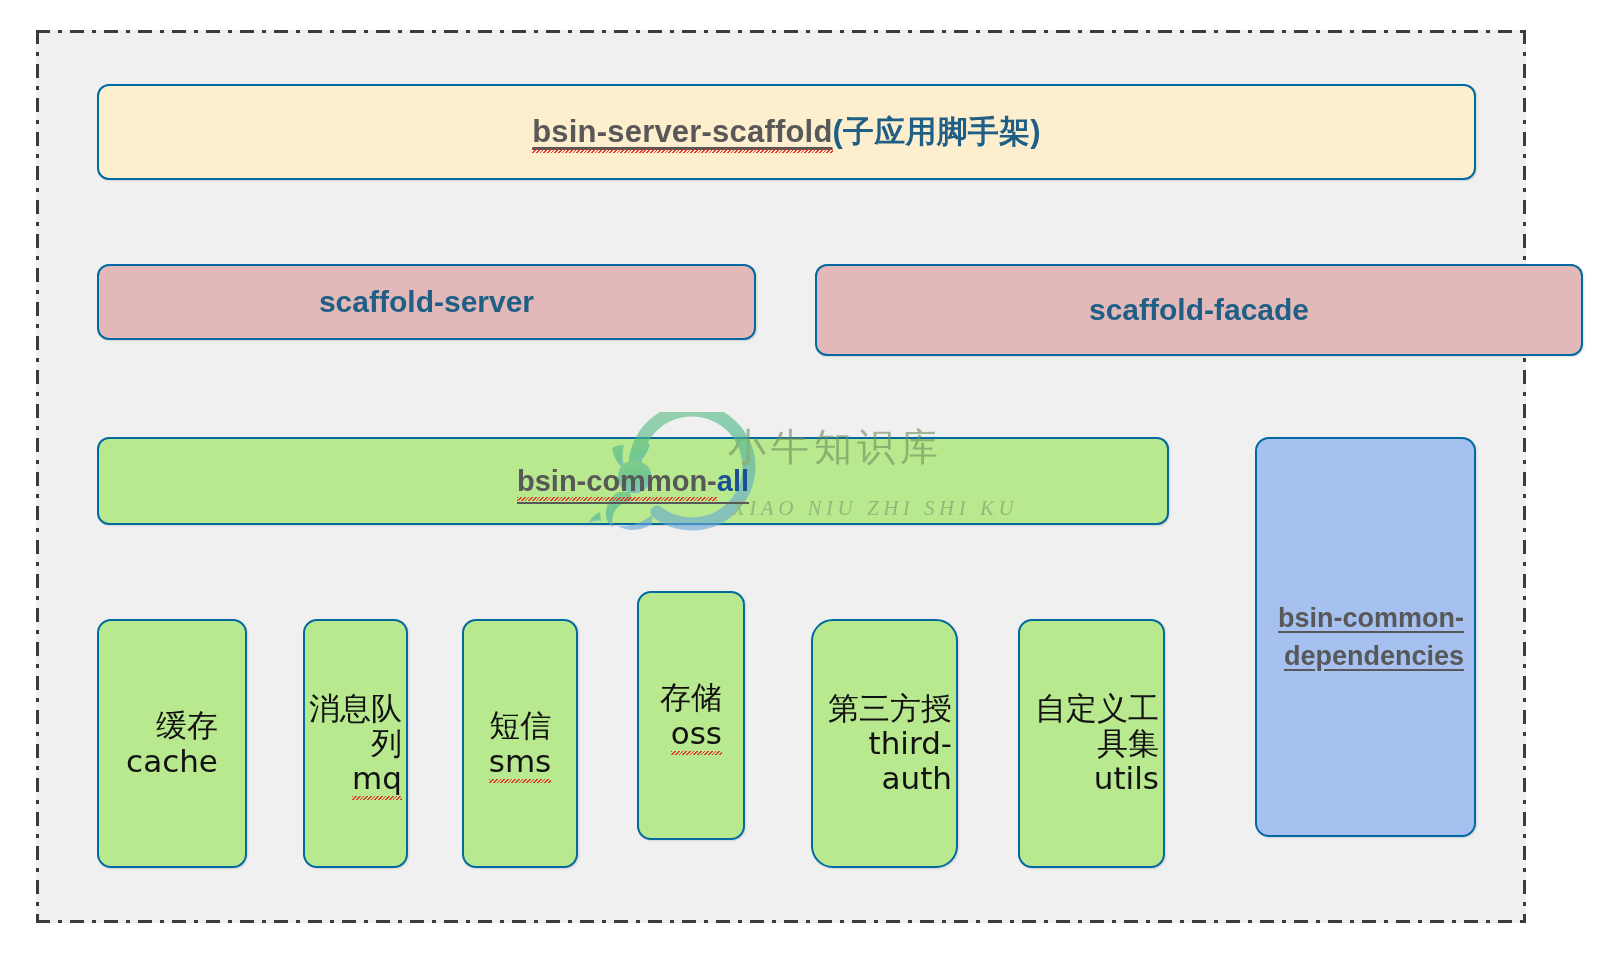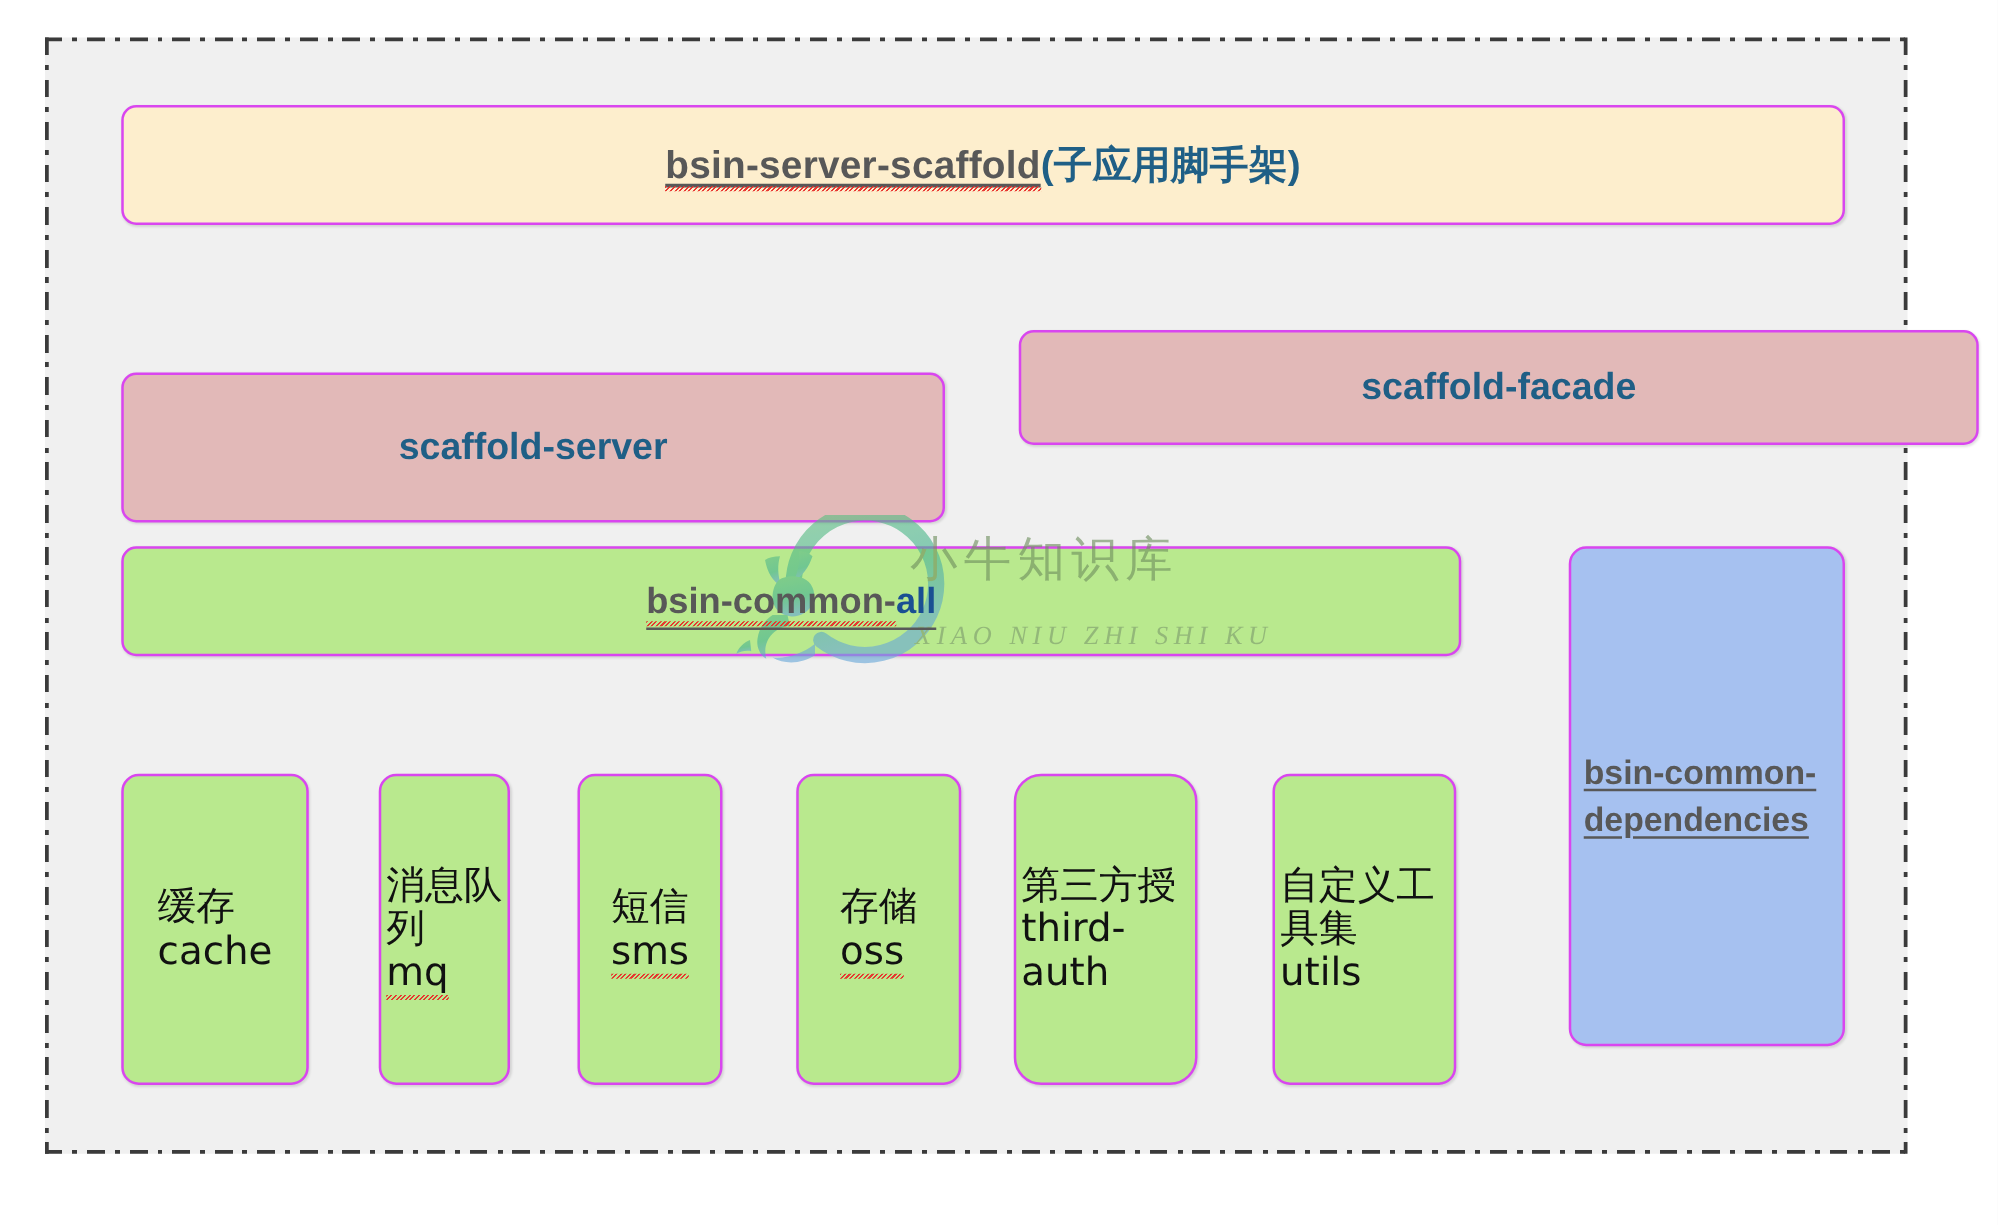--- a/index.html
+++ b/index.html
@@ -55,26 +55,26 @@
       #3b3b3b 22px, #3b3b3b 26px,
       transparent 26px, transparent 34px);
   }
   .edge-left { left: 0; }
   .edge-right { right: 0; }
 
   
   .node {
     position: absolute;
     box-sizing: border-box;
-    border: 2px solid #d946ef;
+    border: 2px solid #0369a1;
     border-radius: 14px;
     display: flex;
     align-items: center;
     justify-content: center;
-    text-align: left;
+    text-align: right;
     box-shadow: 1px 1px 2px rgba(0,0,0,0.12);
   }
 
   .node-scaffold {
     background: #fdeecd;
     border-radius: 12px;
   }
   .node-pink   { background: #e2b9b8; border-radius: 12px; }
   .node-green  { background: #b9e98e; }
   .node-blue   { background: #a6c1f0; }
@@ -215,21 +215,21 @@
     <div class="edge edge-left"></div>
     <div class="edge edge-right"></div>
   </div>
 
   <div class="node node-scaffold" style="left:97px; top:84px; width:1379px; height:96px;">
     <div id="scaffold-title">
       <span class="label-bold-gray spell">bsin-server-scaffold</span><span class="label-blue">(子应用脚手架)</span>
     </div>
   </div>
 
-  <div class="node node-pink" style="left:97px; top:264px; width:659px; height:120px;margin-top:34px;">
+  <div class="node node-pink" style="left:97px; top:264px; width:659px; height:76px;">
     <span class="pink-title">scaffold-server</span>
   </div>
 
   <div class="node node-pink" style="left:815px; top:264px; width:768px; height:92px;">
     <span class="pink-title">scaffold-facade</span>
   </div>
 
   <div class="node node-green" style="left:97px; top:437px; width:1072px; height:88px; border-radius:12px;">
     <div id="common-all-title">
       <span class="seg-gray spell">bsin-common-</span><span class="seg-blue">all</span>
@@ -287,21 +287,21 @@
     </div>
   </div>
 
   <div class="node node-green" style="left:462px; top:619px; width:116px; height:249px;">
     <div class="module-label">
       <span>短信</span><br>
       <span class="en spell">sms</span>
     </div>
   </div>
 
-  <div class="node node-green" style="left:637px; top:619px; width:132px; height:249px;">
+  <div class="node node-green" style="left:637px; top:591px; width:108px; height:249px;">
     <div class="module-label">
       <span>存储</span><br>
       <span class="en spell">oss</span>
     </div>
   </div>
 
   <div class="node node-green" style="left:811px; top:619px; width:147px; height:249px;border-radius:22px;">
     <div class="module-label">
       <span>第三方授</span><br>
       <span class="en">third-auth</span>

